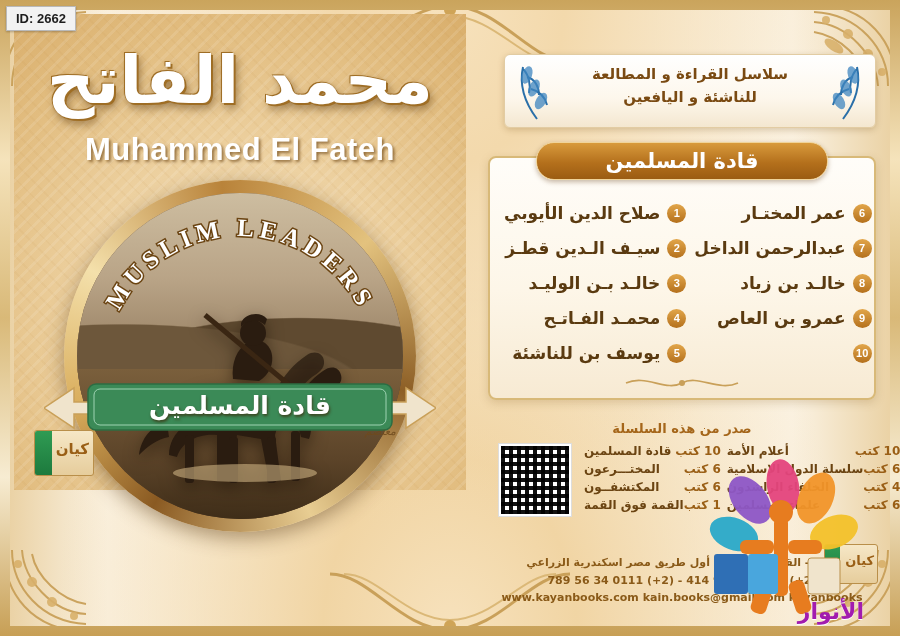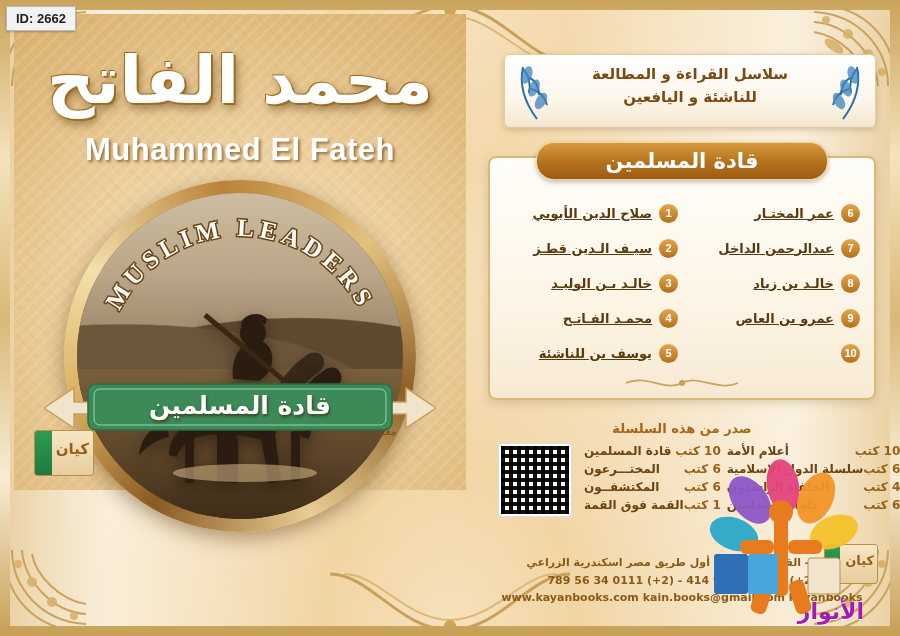--- a/index.html
+++ b/index.html
@@ -366,27 +366,26 @@
     background: linear-gradient(180deg,#dfa photograph,#b4701c);
     background: linear-gradient(180deg,#e2a64a,#b4701c);
     color: #fff;
     font-size: 11px;
     font-weight: bold;
     text-align: center;
     line-height: 19px;
     font-family: "Liberation Sans", sans-serif;
   }
   .leader-name {
-    font-size: 13px;
+    font-size: 17px;
     font-weight: bold;
     color: #5a3a10;
     direction: rtl;
     letter-spacing: .5px;
     white-space: nowrap;
-    text-decoration: underline;
   }
   .panel-flourish {
     position: absolute;
     bottom: 6px;
     left: 50%;
     transform: translateX(-50%);
     width: 120px;
     height: 18px;
   }
 

